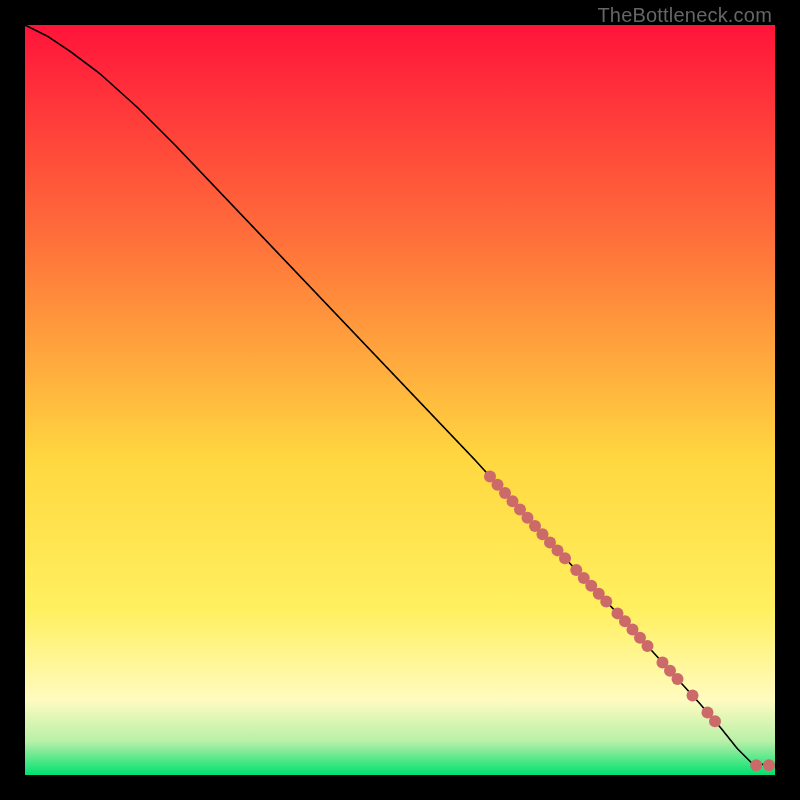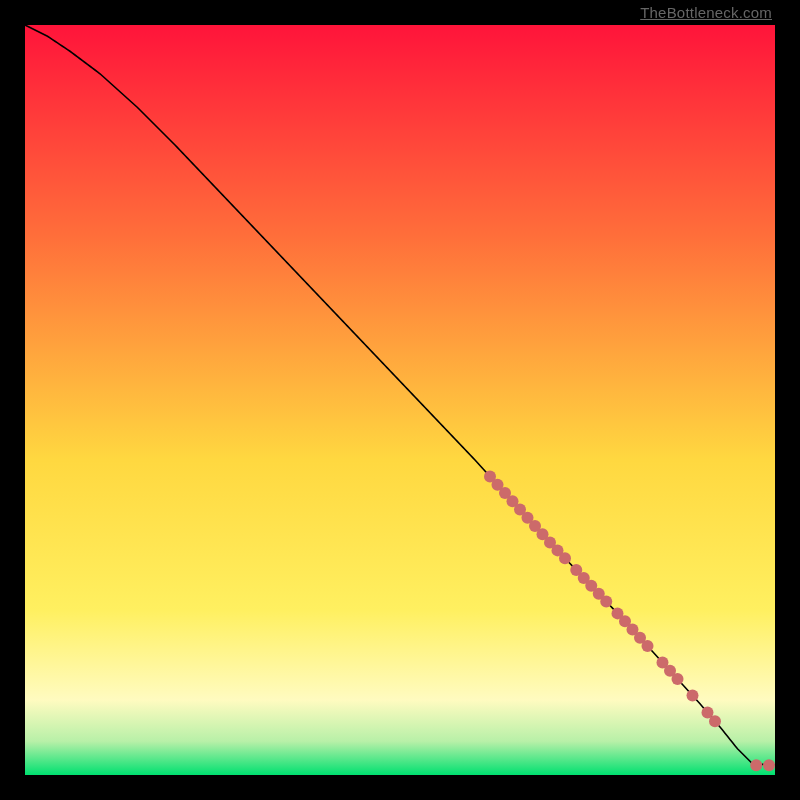--- a/index.html
+++ b/index.html
@@ -22,25 +22,24 @@
     left: 25px;
     top: 25px;
     width: 750px;
     height: 750px;
   }
   .watermark {
     position: absolute;
     top: 4px;
     right: 28px;
     color: #666;
-    font-size: 15px;
+    font-size: 20px;
     font-weight: 500;
     letter-spacing: 0.2px;
     user-select: none;
-    text-decoration: underline;
   }
 </style>
 </head>
 <body>
 
 <div class="stage">
   <svg class="plot" viewBox="0 0 750 750" preserveAspectRatio="none">
     <defs>
       <linearGradient id="bg-grad" x1="0" y1="0" x2="0" y2="1">
           <stop offset="0%" stop-color="#ff143a"></stop>

